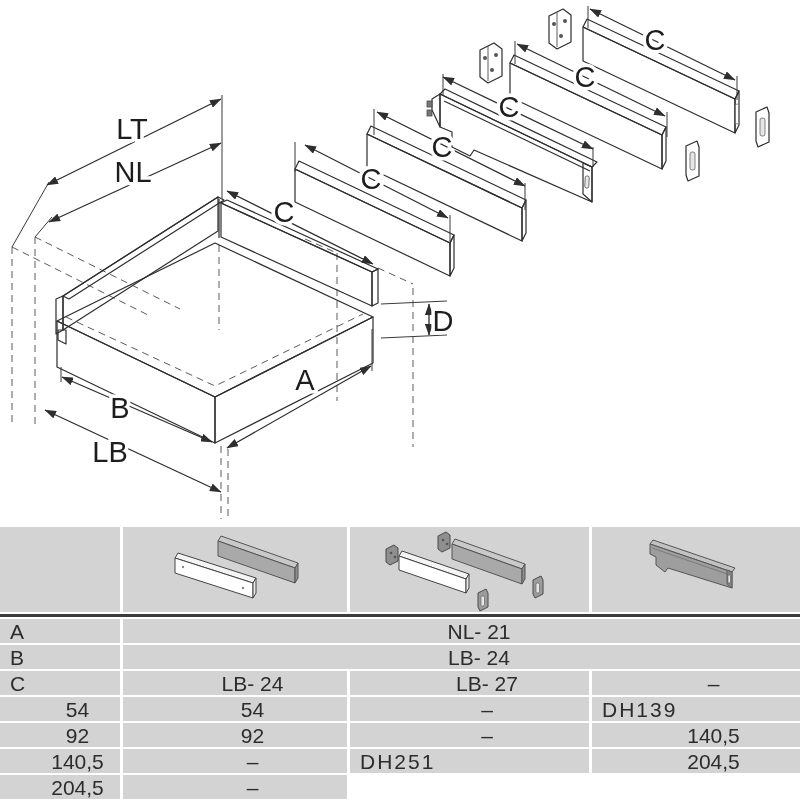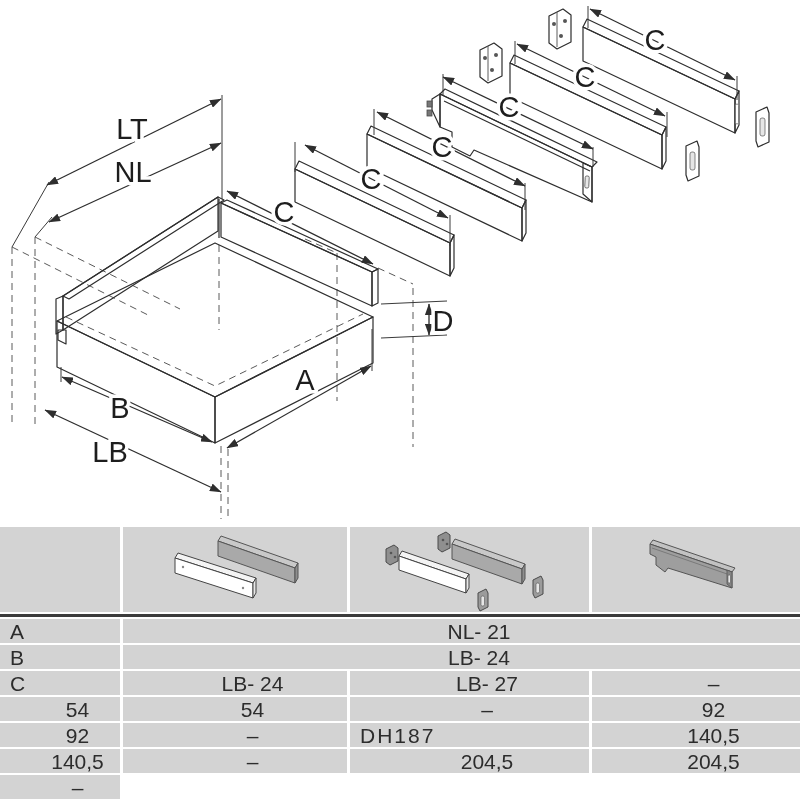--- a/index.html
+++ b/index.html
@@ -241,27 +241,28 @@
 
     <div class="cell rowlabel">C</div>
     <div class="cell val">LB- 24</div>
     <div class="cell val">LB- 27</div>
     <div class="cell val">–</div>
 
     <div class="cell val">54</div>
     <div class="cell val">54</div>
     <div class="cell val">–</div>
 
+    <div class="cell rowlabel">DH139</div>
     <div class="cell val">92</div>
     <div class="cell val">92</div>
     <div class="cell val">–</div>
 
-    <div class="cell rowlabel">DH187</div>
     <div class="cell val">140,5</div>
     <div class="cell val">140,5</div>
     <div class="cell val">–</div>
 
+    <div class="cell rowlabel">DH251</div>
     <div class="cell val">204,5</div>
     <div class="cell val">204,5</div>
     <div class="cell val">–</div>
 
   </div>
 </div>
 
 </body></html>

